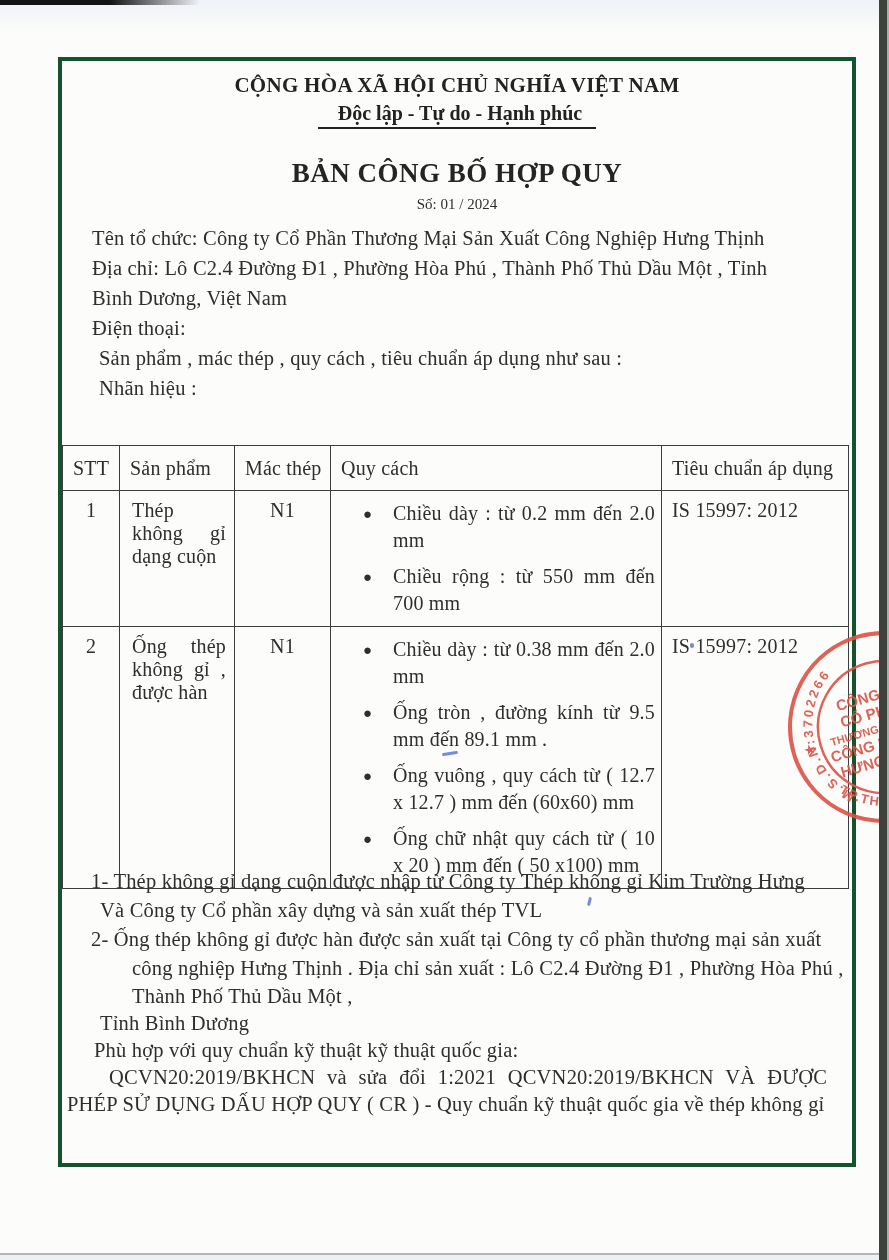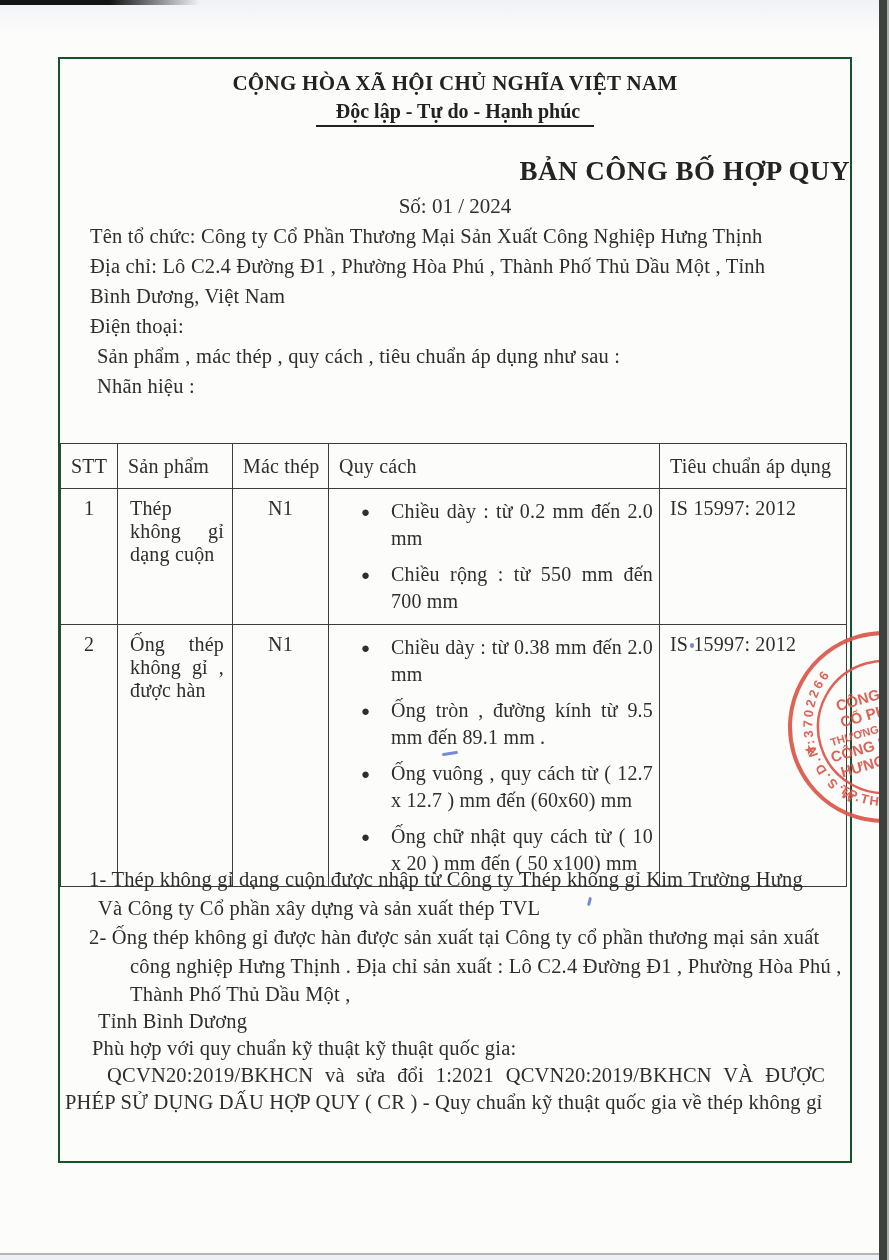--- a/index.html
+++ b/index.html
@@ -14,29 +14,29 @@
   .scan-streak-topleft { position:absolute; top:0; left:0; width:200px; height:5px;
     background:linear-gradient(to right,#141414 55%, rgba(20,20,20,0)); }
   .scan-band-right { position:absolute; top:0; right:0; width:8px; height:100%;
     background:#3e413c; border-right:2px solid #aaaeab; z-index:60; }
   .scan-line-bottom { position:absolute; left:0; bottom:5px; width:100%; height:2px;
     background:#b4b6b3; z-index:55; }
   .scan-band-bottom { position:absolute; left:0; bottom:0; width:100%; height:5px;
     background:#edf0f5; z-index:55; }
 
   .border-box { position:absolute; left:58px; top:57px; width:790px; height:1102px;
-    border:2px solid #14532d; }
+    border:4px solid #14532d; }
 
   
   .doc-header { position:absolute; top:12px; left:0; width:100%; text-align:center; }
   .nat-title { font-size:21px; font-weight:bold; letter-spacing:.3px; color:#222; }
   .motto { margin-top:4px; font-size:20px; font-weight:bold; color:#222; }
   .motto span { display:inline-block; padding:0 14px 2px 20px; border-bottom:2.5px solid #222; }
-  .doc-title { margin-top:29px; font-size:27px; font-weight:bold; letter-spacing:.5px; color:#242424;text-align:right; }
-  .doc-number { margin-top:7px; font-size:21px; }
+  .doc-title { margin-top:29px; font-size:27px; font-weight:bold; letter-spacing:.5px; color:#242424; }
+  .doc-number { margin-top:7px; font-size:15px; }
 
   
   .info-block { position:absolute; top:162px; left:30px; width:730px;
     font-size:20.5px; line-height:30px; letter-spacing:.2px; }
   .info-line { white-space:nowrap; }
   .indent { margin-left:7px; }
   .bold { font-weight:bold; }
 
   
   .table-wrap { position:absolute; top:384px; left:0px; }

